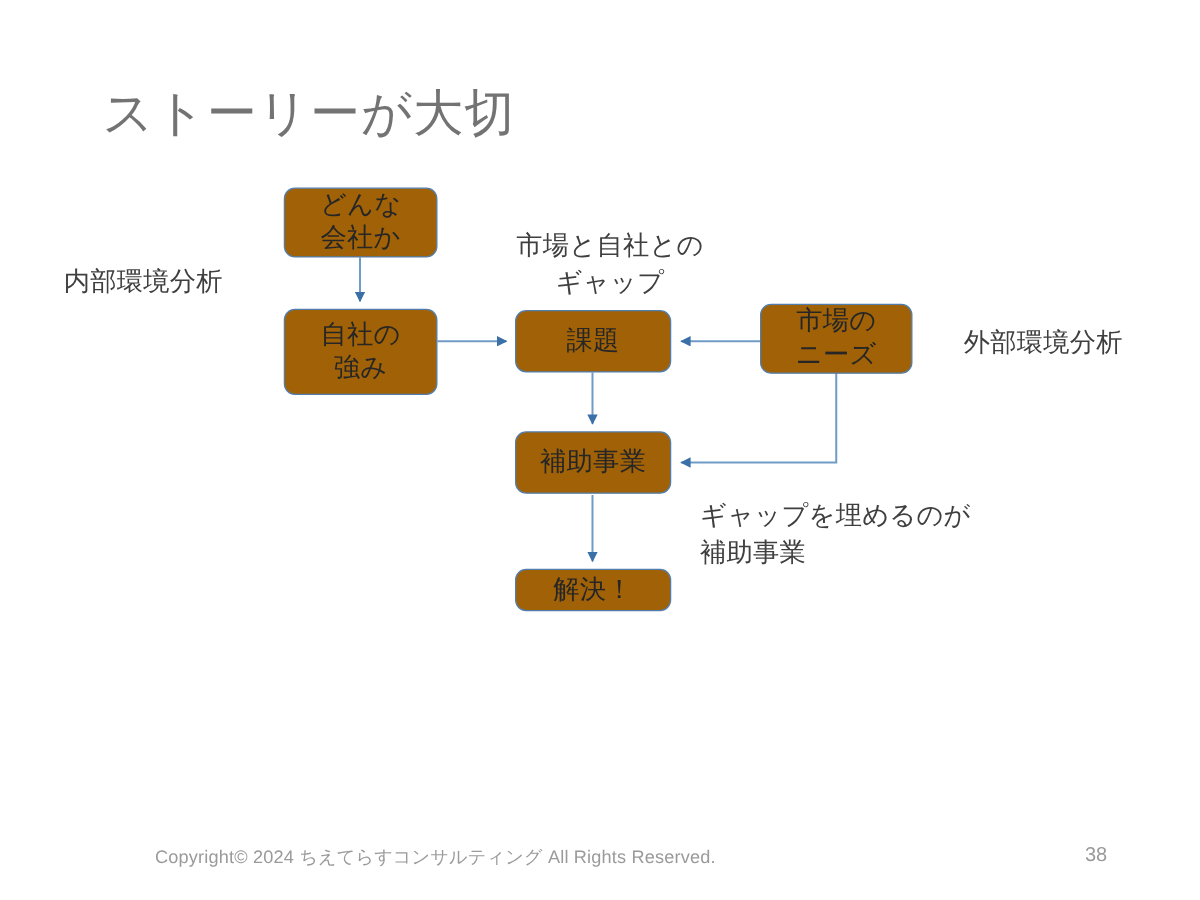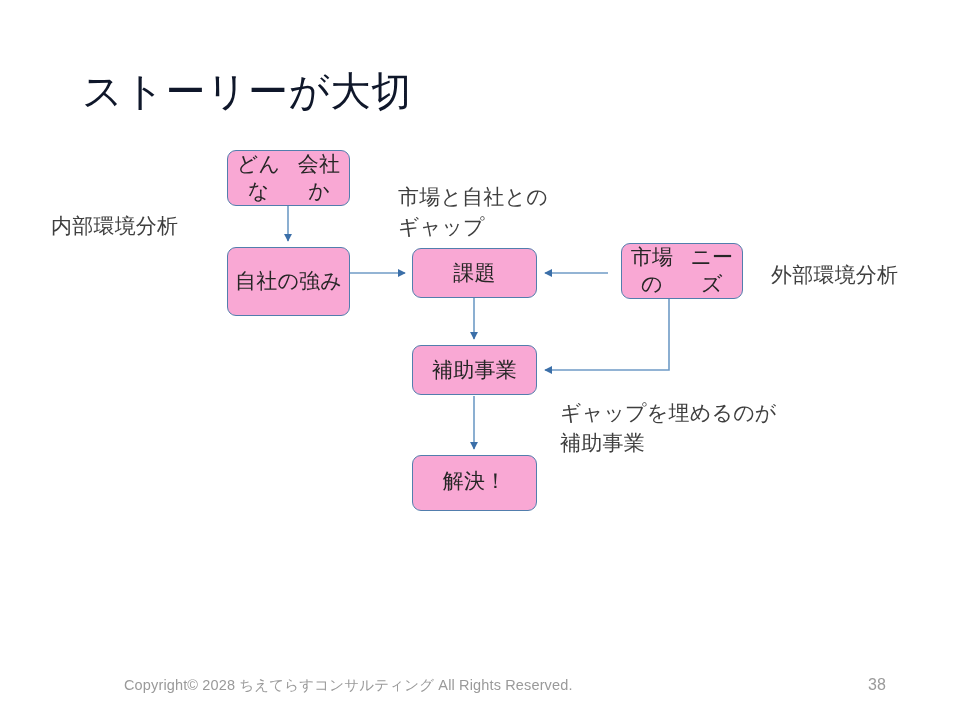--- a/index.html
+++ b/index.html
@@ -16,50 +16,51 @@
     height: 720px;
     background: #ffffff;
     overflow: hidden;
   }
   #slide-title {
     position: absolute;
     left: 82px;
     top: 68px;
     font-size: 40px;
     line-height: 1.15;
-    color: #0f172a;
+    color: #737373;
     letter-spacing: 0.02em;
     white-space: nowrap;
   }
   .node {
     position: absolute;
     box-sizing: border-box;
     border: 1.3px solid #527ead;
     border-radius: 9px;
-    background: #f9a8d4;
+    background: #a16207;
     color: #262626;
     display: flex;
+    flex-direction: column;
     align-items: center;
     justify-content: center;
     font-size: 21px;
     line-height: 1.28;
     letter-spacing: 0.01em;
     text-align: center;
     white-space: pre-line;
   }
   .node-line { display: block; }
   .free-text {
     position: absolute;
     color: #3f3f3f;
     font-size: 21px;
     line-height: 1.42;
     letter-spacing: 0.01em;
     white-space: pre-line;
   }
-  .free-text.center { text-align: left; }
+  .free-text.center { text-align: center; }
   #connectors {
     position: absolute;
     left: 0;
     top: 0;
     width: 960px;
     height: 720px;
     pointer-events: none;
   }
   #footer-note {
     position: absolute;
@@ -108,40 +109,40 @@
 
   <div class="node" style="left:227px; top:247px; width:123px; height:69px;">
     <span class="node-line">自社の</span>
     <span class="node-line">強み</span>
   </div>
 
   <div class="node" style="left:412px; top:248px; width:125px; height:50px;">
     <span class="node-line">課題</span>
   </div>
 
-  <div class="node" style="left:608px; top:243px; width:122px; height:56px;margin-left:13px;">
+  <div class="node" style="left:608px; top:243px; width:122px; height:56px;">
     <span class="node-line">市場の</span>
     <span class="node-line">ニーズ</span>
   </div>
 
   <div class="node" style="left:412px; top:345px; width:125px; height:50px;">
     <span class="node-line">補助事業</span>
   </div>
 
-  <div class="node" style="left:412px; top:455px; width:125px; height:56px;font-family:Liberation Mono, monospace;">
+  <div class="node" style="left:412px; top:455px; width:125px; height:34px;">
     <span class="node-line">解決！</span>
   </div>
 
   <div class="free-text" style="left:771px; top:260px;">外部環境分析</div>
 
   <div class="free-text" style="left:51px; top:211px;">内部環境分析</div>
 
   <div class="free-text center" style="left:398px; top:182px; width:180px;">市場と自社との
 ギャップ</div>
 
   <div class="free-text" style="left:560px; top:398px;">ギャップを埋めるのが
 補助事業</div>
 
 
-  <div id="footer-note">Copyright© 2028 ちえてらすコンサルティング All Rights Reserved.</div>
+  <div id="footer-note">Copyright© 2024 ちえてらすコンサルティング All Rights Reserved.</div>
   <div id="page-number">38</div>
 
 </div>
 
 </body></html>

